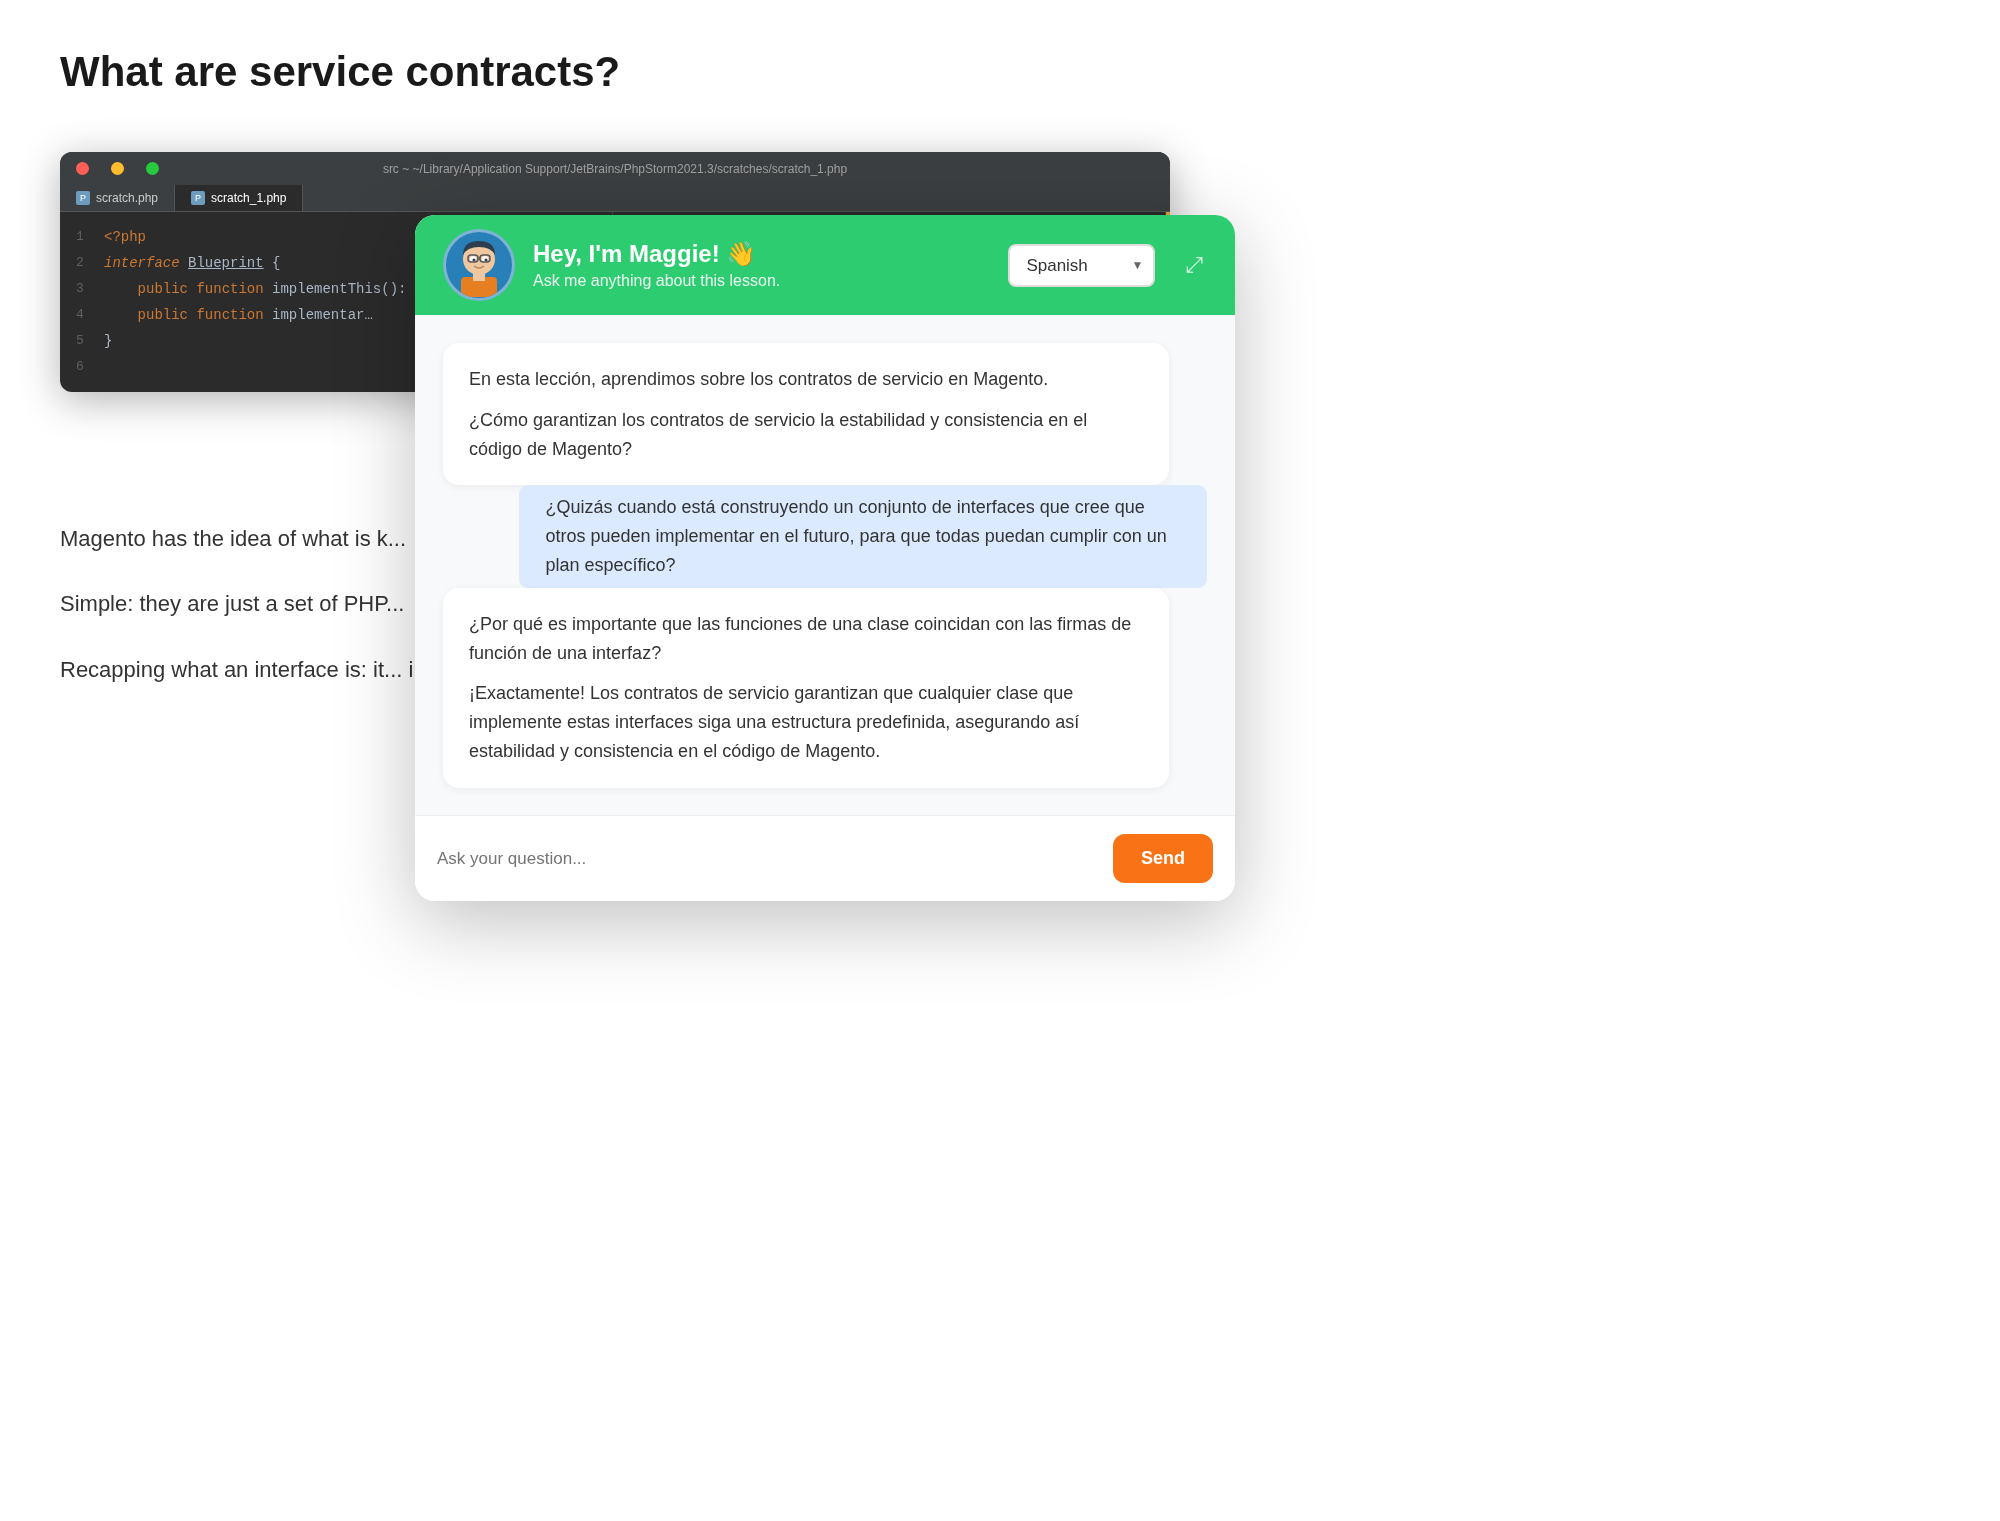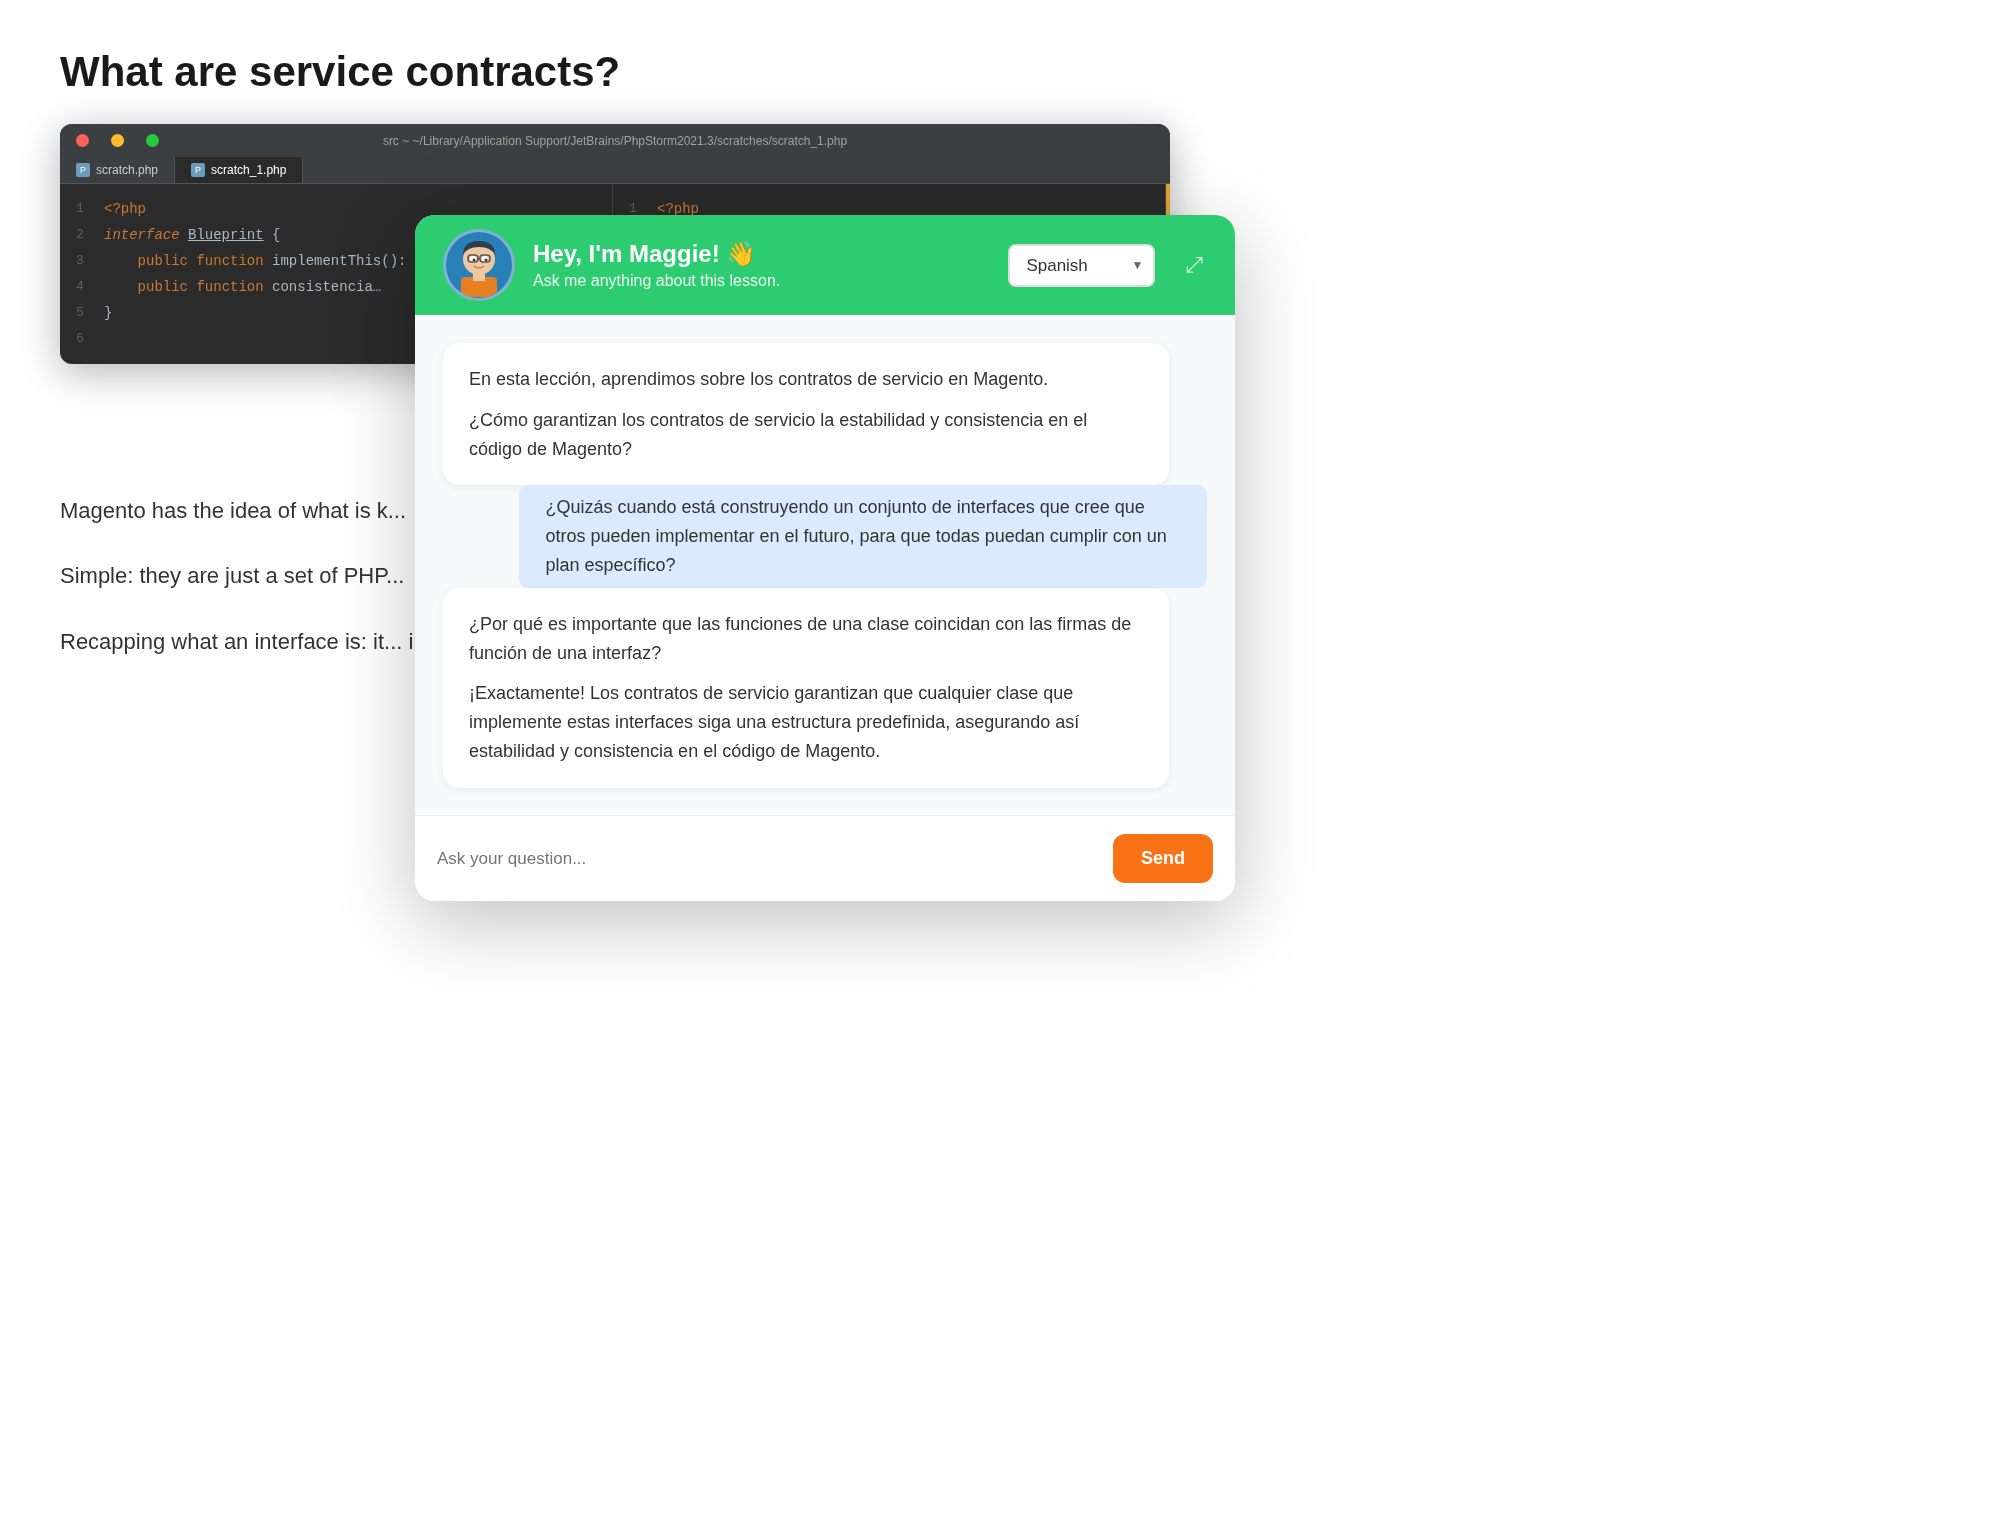--- a/index.html
+++ b/index.html
@@ -14,21 +14,21 @@
 
     
     .page-content {
       padding: 48px 60px;
     }
 
     .page-title {
       font-size: 42px;
       font-weight: 800;
       color: #1a1a1a;
-      margin-bottom: 28px;
+      margin-bottom: 56px;
     }
 
     
     .ide-window {
       width: 1110px;
       background: #2b2b2b;
       border-radius: 12px;
       overflow: hidden;
       box-shadow: 0 8px 40px rgba(0,0,0,0.3);
       margin-bottom: 40px;
@@ -358,21 +358,21 @@
         <div class="ide-line">
           <span class="line-num">2</span>
           <span class="line-code"><span class="kw-interface">interface </span><span class="id-blueprint">Blueprint</span><span class="bracket"> {</span></span>
         </div>
         <div class="ide-line">
           <span class="line-num">3</span>
           <span class="line-code">&nbsp;&nbsp;&nbsp;&nbsp;<span class="kw-public">public </span><span class="kw-function">function </span><span class="id-class">implementThis(): string;</span></span>
         </div>
         <div class="ide-line">
           <span class="line-num">4</span>
-          <span class="line-code">&nbsp;&nbsp;&nbsp;&nbsp;<span class="kw-public">public </span><span class="kw-function">function </span><span class="id-class">consistencia…</span></span>
+          <span class="line-code">&nbsp;&nbsp;&nbsp;&nbsp;<span class="kw-public">public </span><span class="kw-function">function </span><span class="id-class">implementar…</span></span>
         </div>
         <div class="ide-line">
           <span class="line-num">5</span>
           <span class="line-code"><span class="bracket">}</span></span>
         </div>
         <div class="ide-line">
           <span class="line-num">6</span>
           <span class="line-code"></span>
         </div>
       </div>

